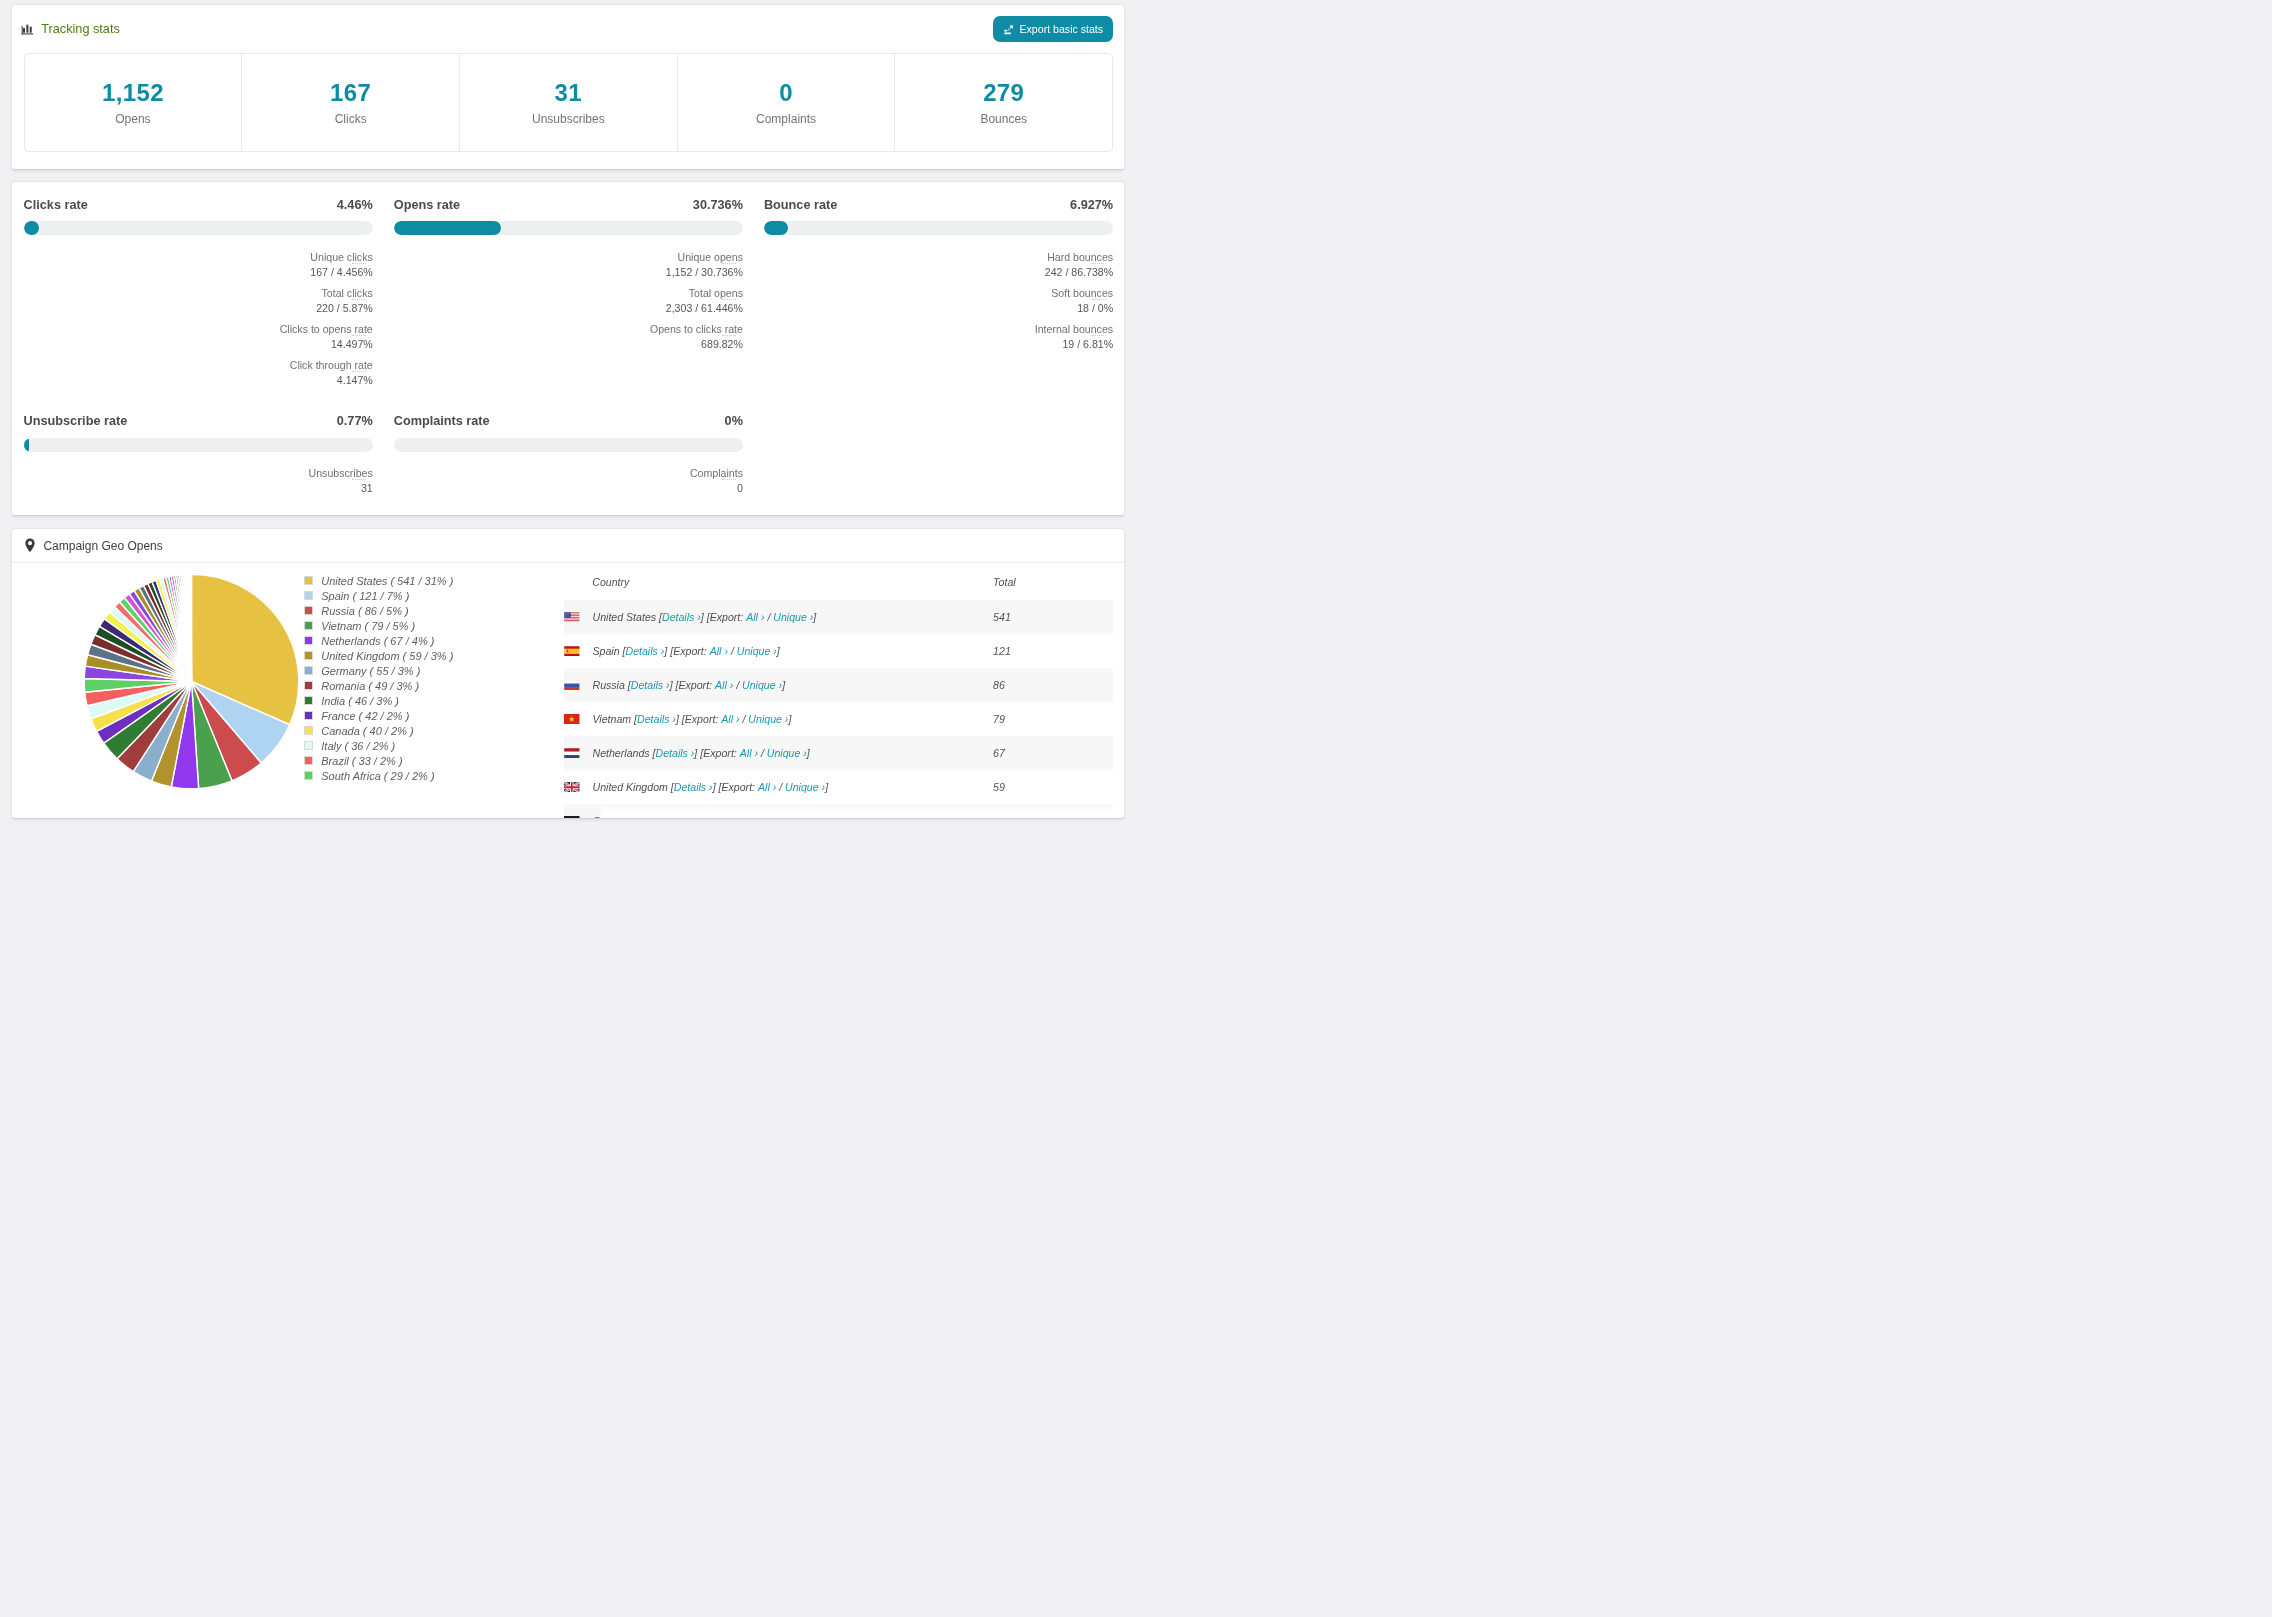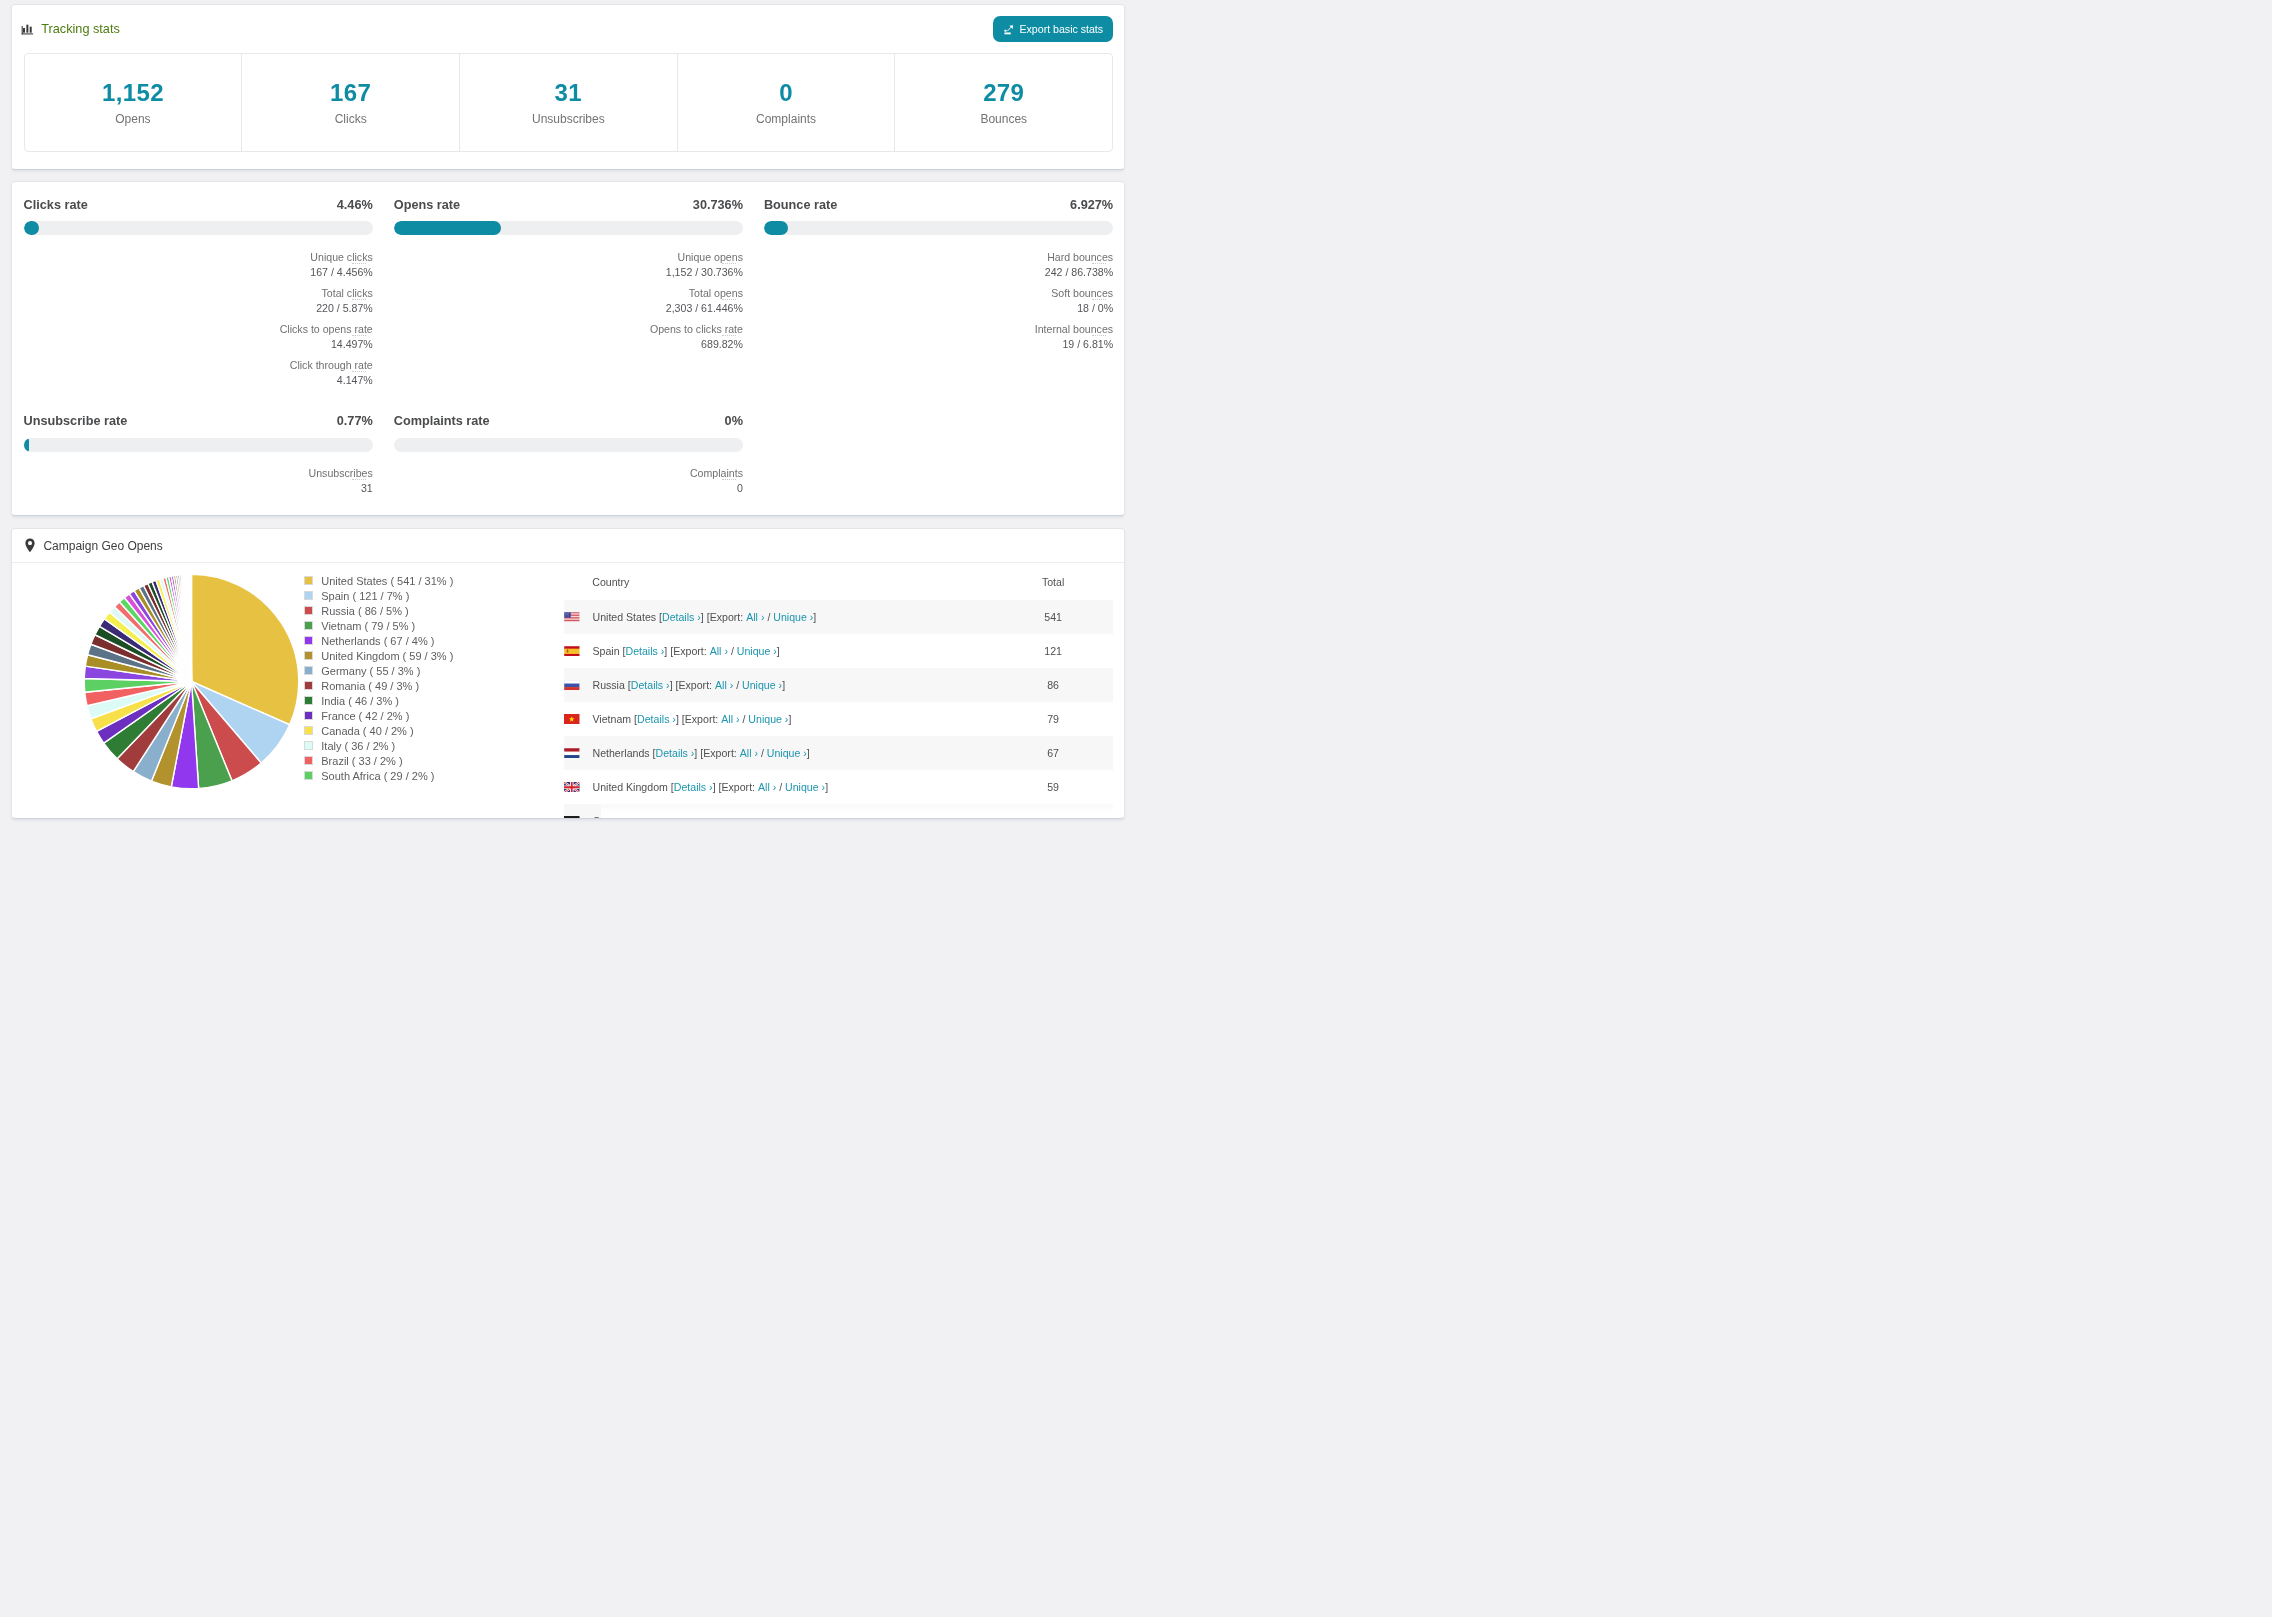--- a/index.html
+++ b/index.html
@@ -31,26 +31,26 @@
   .fill { height:100%; background:#0e8ca4; border-radius:7px; }
   .rate-rows { margin-top:15.5px; }
   .d-row { display:flex; align-items:flex-end; margin-top:9.2px; font-size:10.6px;flex-direction:column; }
   .d-label { color:#6f7072; white-space:nowrap; }
   .leader { flex:1; border-bottom:1.4px dotted #cbcbcf; margin:0 7px 2.1px; min-width:14px; }
   .d-val { color:#55565a; white-space:nowrap; }
 
   
   .c3-head { display:flex; align-items:center; gap:7.8px; padding:9.2px 11.3px; font-size:12px;
              color:#3d3e40; border-bottom:0.7px solid #ededef; }
-  .geo-content { display:flex; padding:1.4px 11.3px 0 14px; height:255px; overflow:hidden; }
+  .geo-content { display:flex; padding:1.4px 11.3px 0 14px; height:255px; overflow:hidden;font-style:italic; }
   .pie-wrap { flex:none; width:278px; padding:5.6px 0 0 54px; }
   .legend { flex:none; width:260px; padding-top:8.5px; }
   .legend-item { display:flex; align-items:center; height:15px; font-size:11px; color:#5d5e60; }
   .swatch { width:9.2px; height:9.2px; border:0.7px solid #d9d9db; margin-right:7.8px; flex:none; }
-  .geo-table { flex:1; font-size:10.6px; color:#4f5052; position:relative;text-align:center; }
+  .geo-table { flex:1; font-size:10.6px; color:#4f5052; position:relative; }
   .t-hrow { display:flex; align-items:center; height:35px; }
   .t-hrow .t-country { padding-left:28px; }
   .t-row { display:flex; align-items:center; height:34px; }
   .t-row.odd { background:#f7f7f8; }
   .t-country { flex:1; display:flex; align-items:center; white-space:nowrap; overflow:hidden; }
   .flag { width:15.5px; margin-right:12.7px; flex:none; display:flex; }
   .t-total { width:120px; flex:none; }
   .lnk { color:#1b96ae; cursor:pointer; }
   .geo-table .fade { position:absolute; bottom:0; left:37px; right:0; height:18.4px;
      background:linear-gradient(to bottom, rgba(255,255,255,0), #ffffff 75%); pointer-events:none; }

